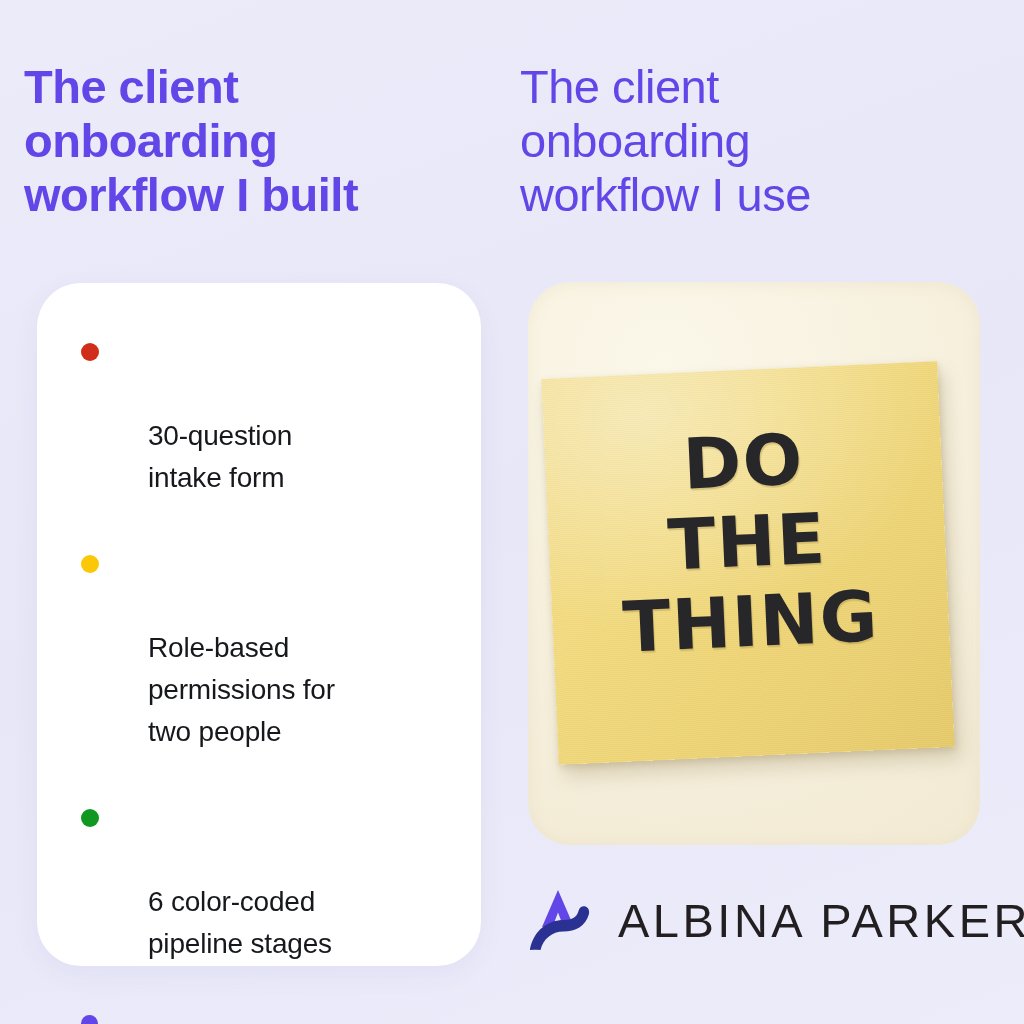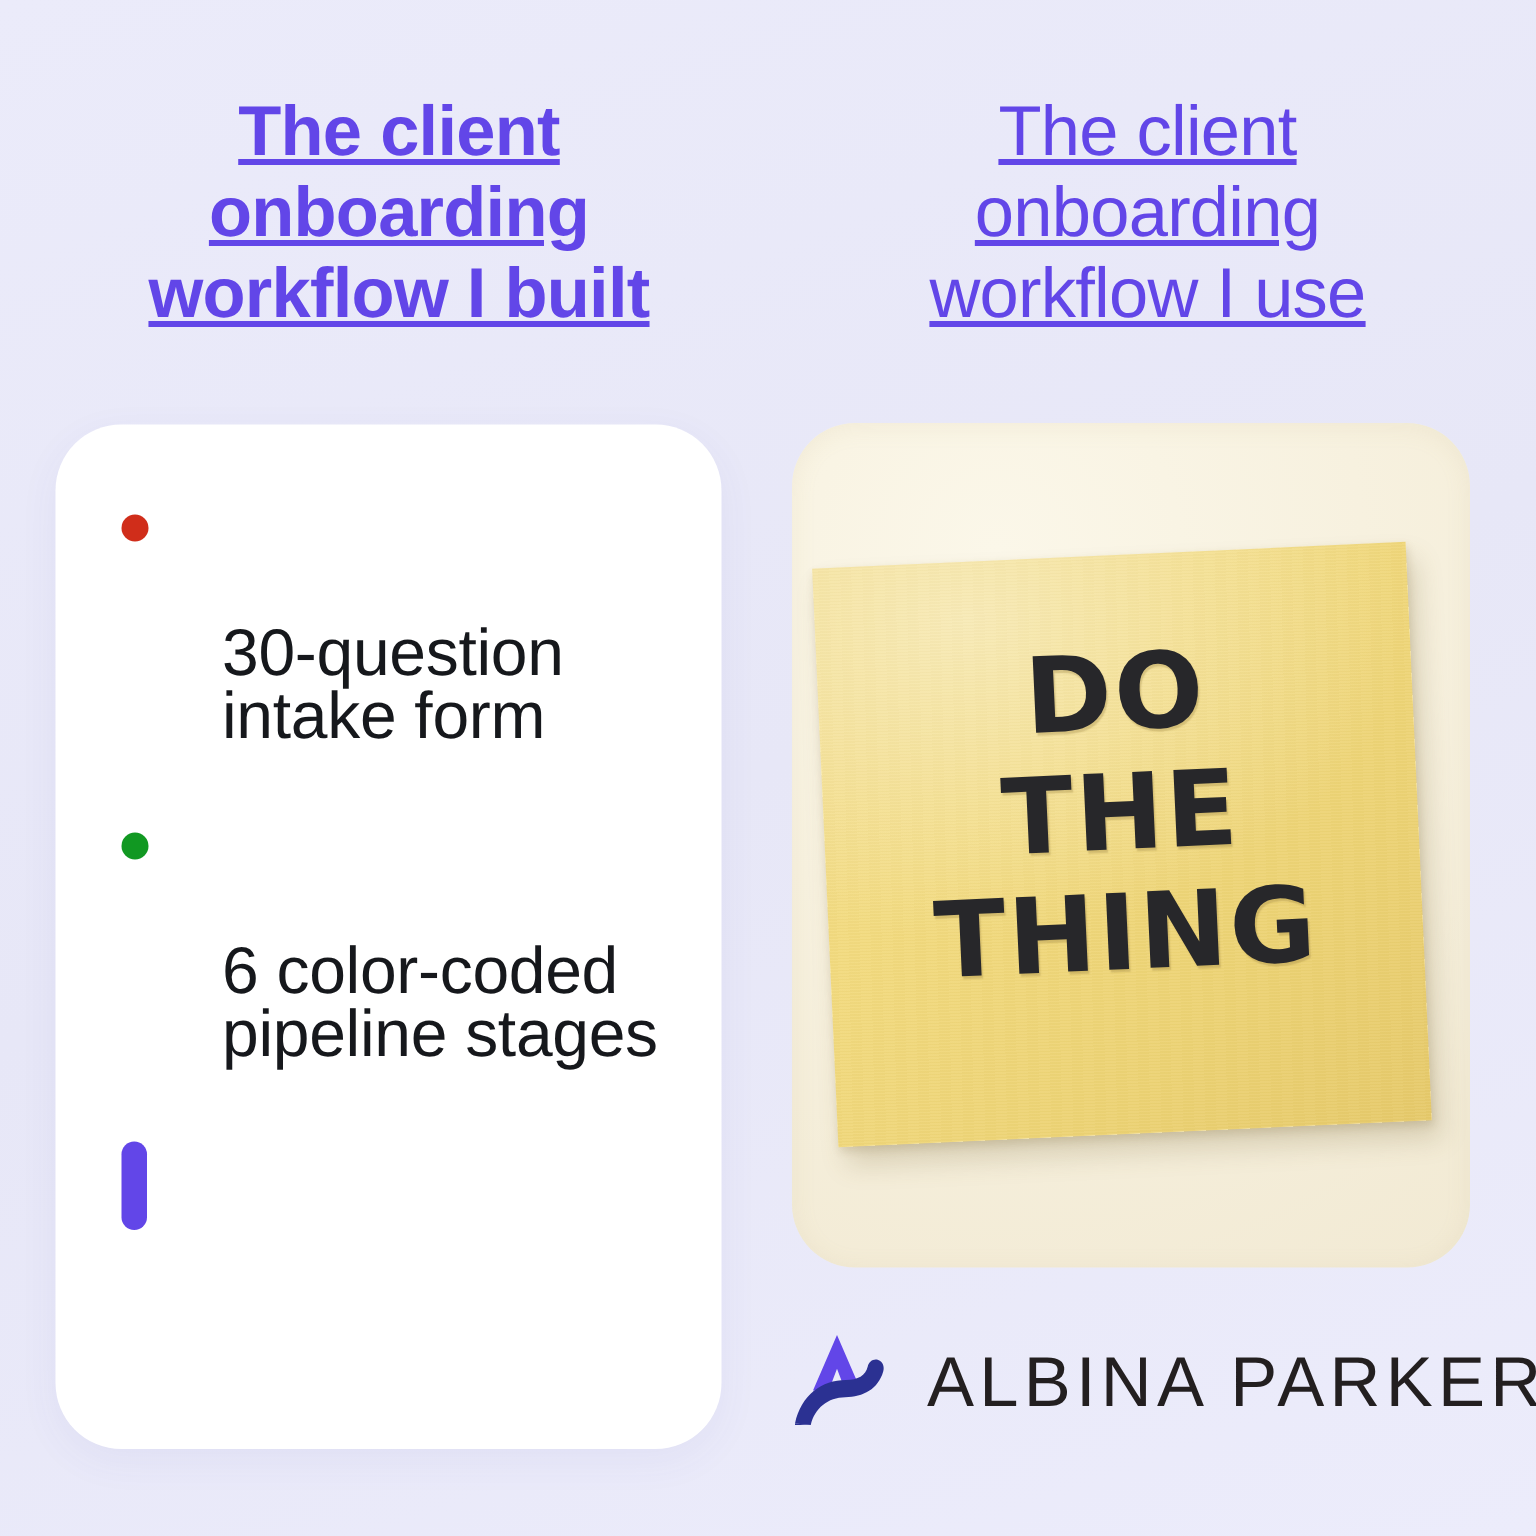--- a/index.html
+++ b/index.html
@@ -19,26 +19,24 @@
     position: absolute;
     inset: 0;
     width: 1024px;
     height: 1024px;
     background: linear-gradient(160deg, #ebebfa 0%, #e7e7f7 50%, #ececfb 100%);
   }
 
   
   .heading {
     position: absolute;
-    text-align: center;
     color: #6246e8;
     line-height: 1.15;
     letter-spacing: -0.5px;
     white-space: pre-line;
-    text-decoration: underline;
   }
   #heading-left {
     left: 24px;
     top: 60px;
     width: 484px;
     font-size: 47px;
     font-weight: 700;
   }
   #heading-right {
     left: 520px;
@@ -67,21 +65,21 @@
     right: 20px;
     margin: 0;
     padding: 0;
     list-style: none;
   }
   .feature-item {
     position: relative;
     padding-left: 77px;
     margin-bottom: 44px;
     color: #16181c;
-    font-size: 44px;
+    font-size: 28px;
     line-height: 42px;
     letter-spacing: -0.2px;
     white-space: pre-line;
   }
   .feature-item:last-child { margin-bottom: 0; }
 
   .bullet-dot {
     position: absolute;
     left: 10px;
     top: 12px;
@@ -190,20 +188,26 @@
 
   <div id="feature-card">
     <ul id="feature-list">
 
       <li class="feature-item">
         <span class="bullet-dot" style="background:#d02d1a"></span>
         <span>30-question
 intake form</span>
       </li>
 
+      <li class="feature-item">
+        <span class="bullet-dot" style="background:#fbc707"></span>
+        <span>Role-based
+permissions for
+two people</span>
+      </li>
 
       <li class="feature-item">
         <span class="bullet-dot" style="background:#119822"></span>
         <span>6 color-coded
 pipeline stages</span>
       </li>
 
       <li class="feature-item">
         <span class="bullet-pill" style="background:#6246e8"></span>
         

